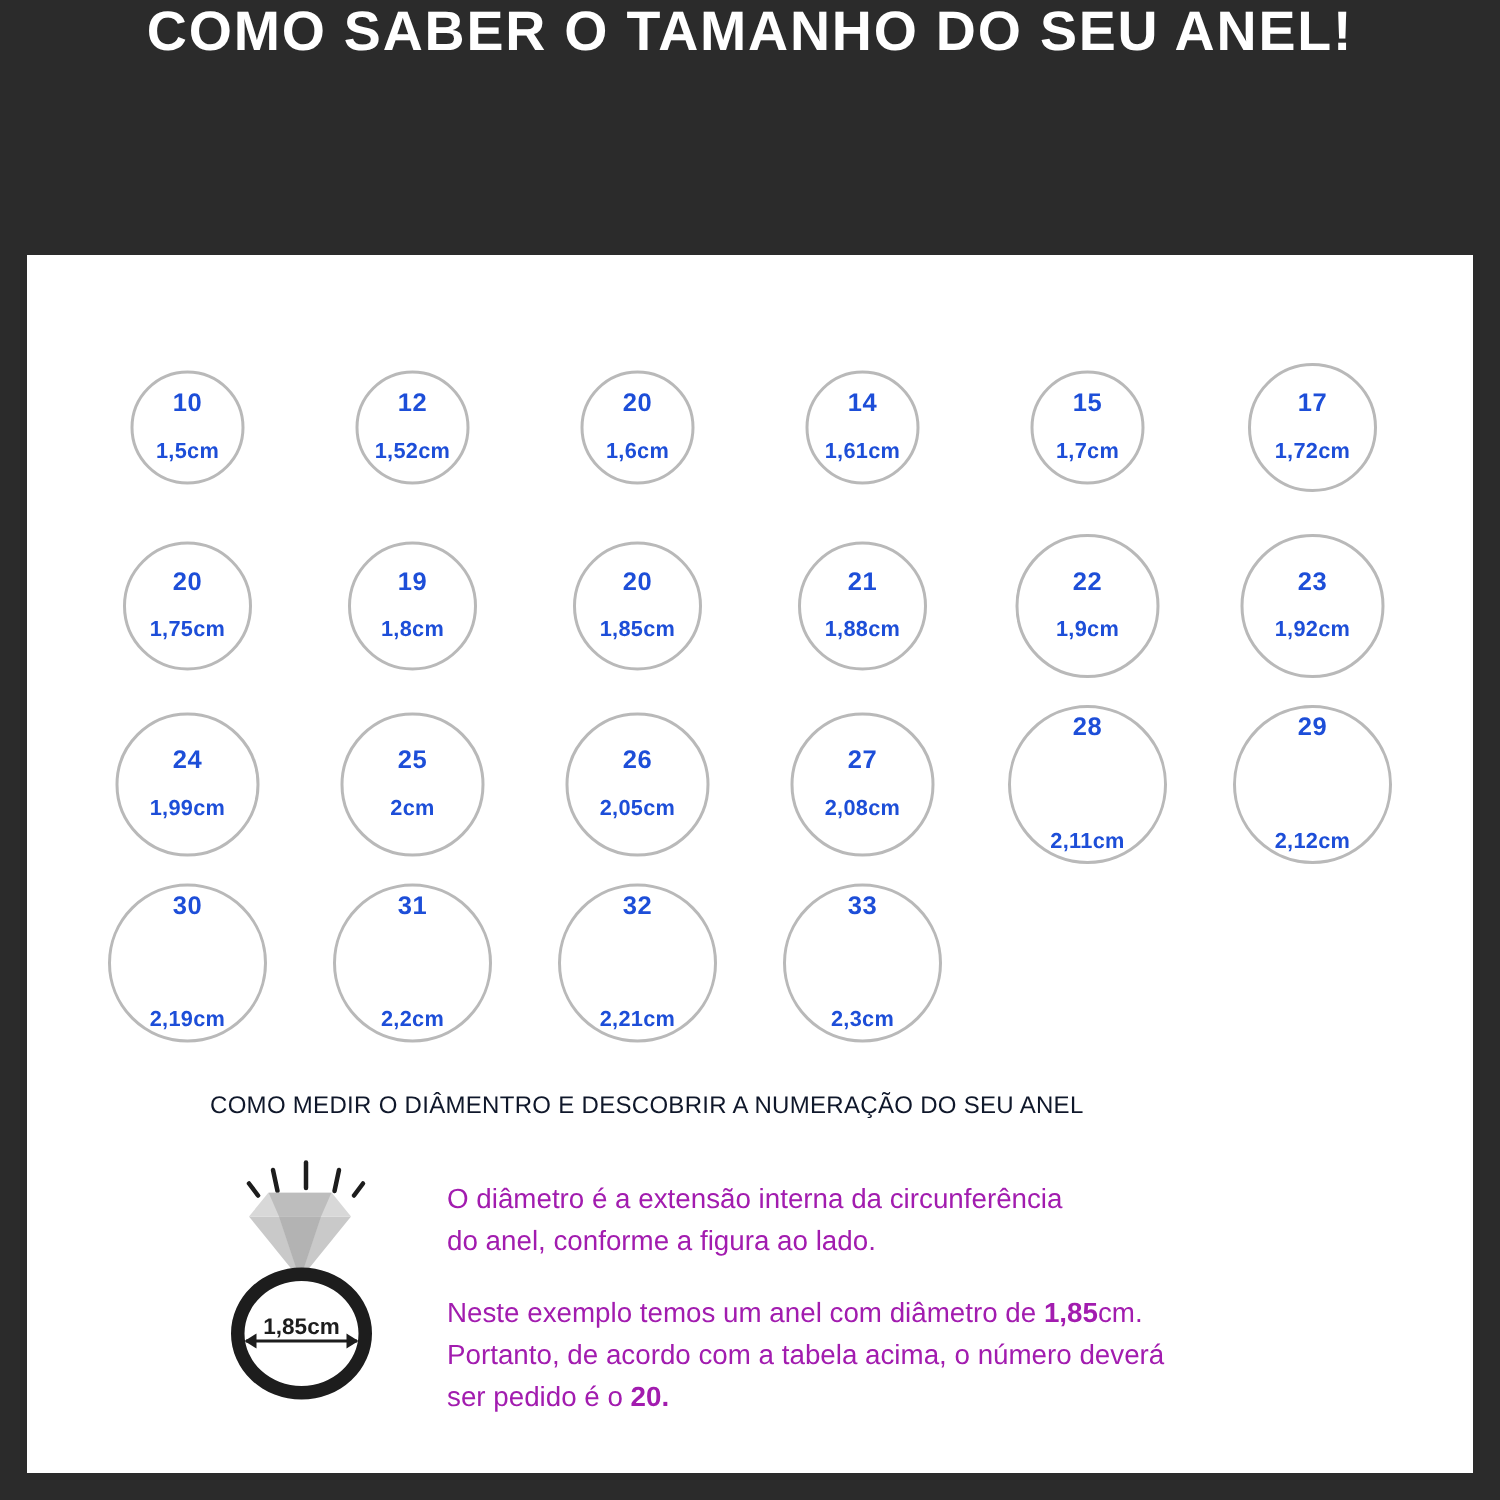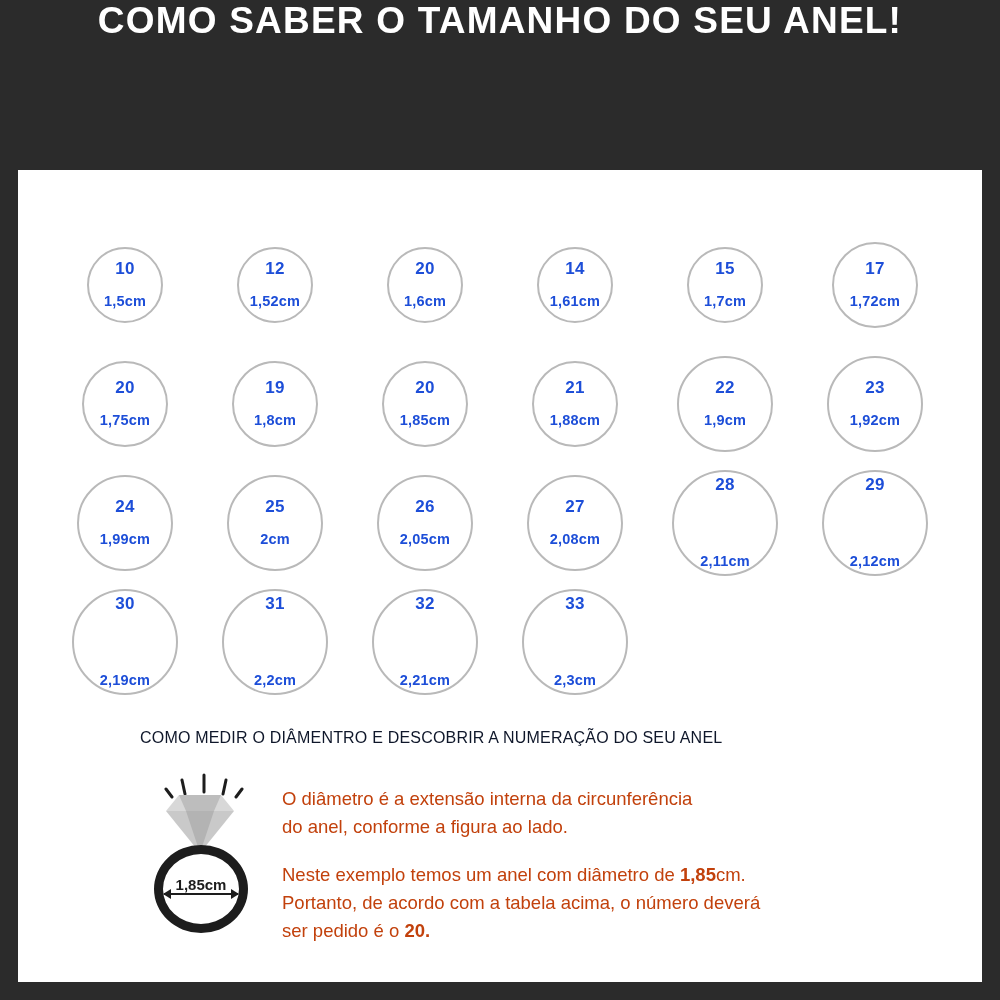--- a/index.html
+++ b/index.html
@@ -123,23 +123,23 @@
     content: "";
     position: absolute;
     top: -4px;
     border-top: 5px solid transparent;
     border-bottom: 5px solid transparent;
   }
   #arrow:before { left: -1px; border-right: 8px solid #1d1d1d; }
   #arrow:after { right: -1px; border-left: 8px solid #1d1d1d; }
 
   #texts {
-    margin-left: 22px;
+    margin-left: 38px;
     padding-top: 12px;
-    color: #c2410c;
+    color: #a21caf;
     font-size: 18.5px;
     line-height: 1.52;
   }
   #texts p + p { margin-top: 20px; }
   #texts b { font-weight: bold; }
 </style>
 </head>
 <body>
 
 <div id="page">

